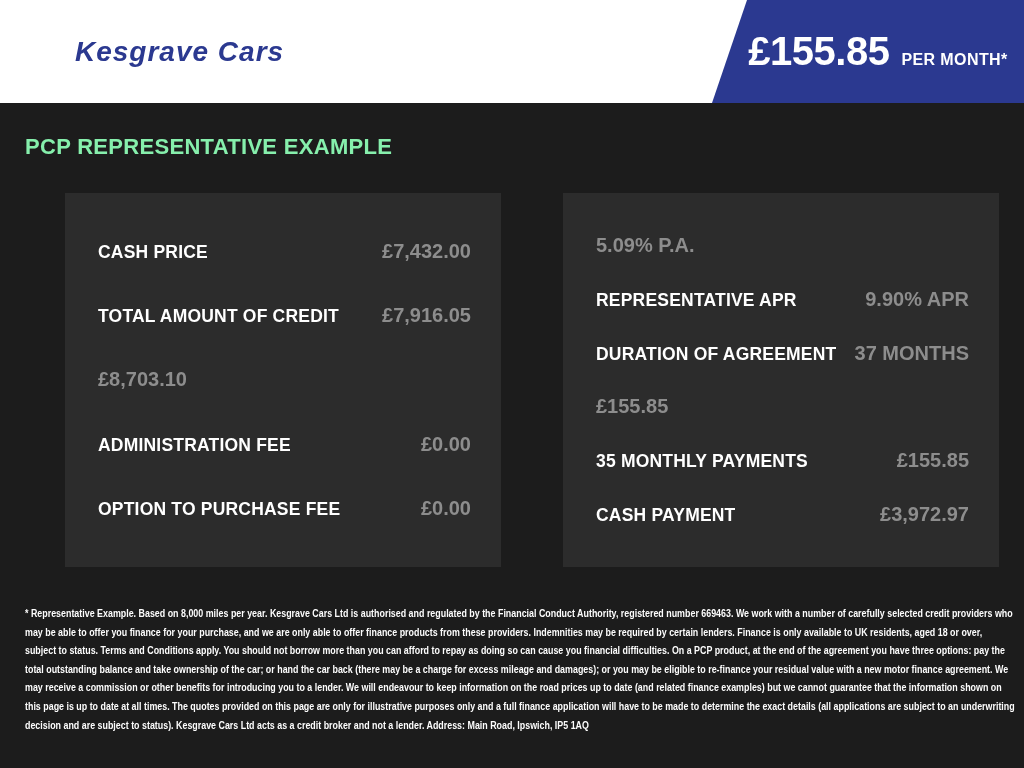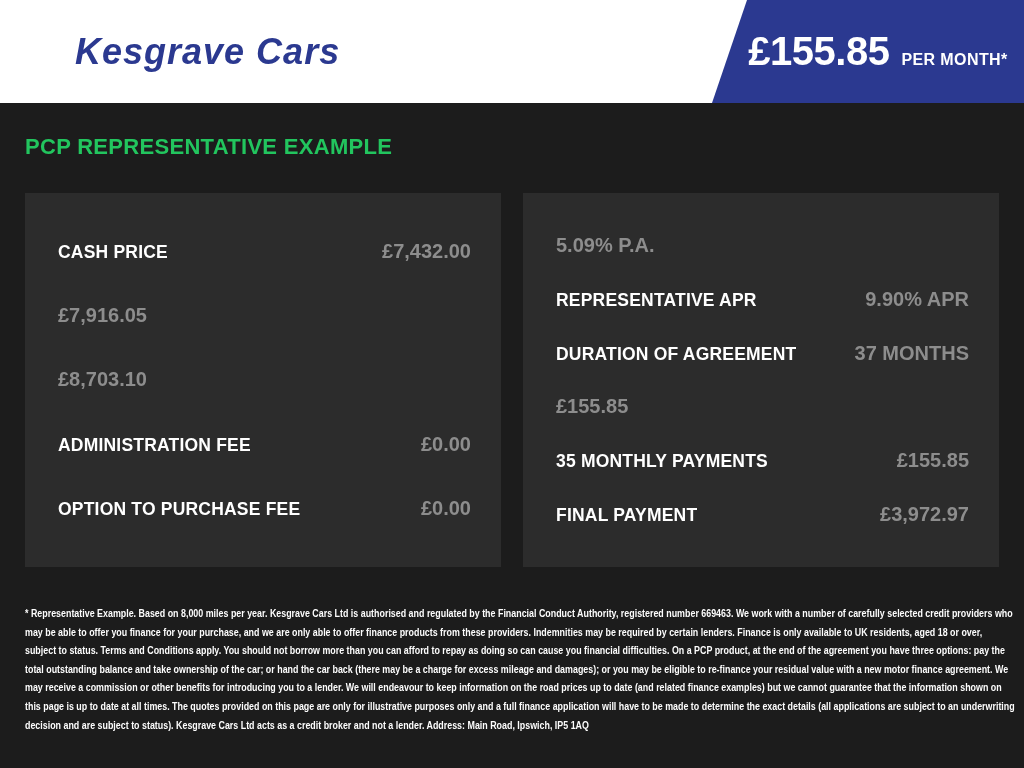--- a/index.html
+++ b/index.html
@@ -12,21 +12,21 @@
   }
   .header {
     position: relative;
     height: 103px;
     background: #ffffff;
   }
   .brand {
     position: absolute;
     left: 75px; top: 50%;
     transform: translateY(-50%);
-    font-size: 36px;
+    font-size: 28px;
     font-weight: bold;
     font-style: italic;
     color: #2b3990;
     letter-spacing: 1px;
     white-space: nowrap;
   }
   .price-banner {
     position: absolute;
     top: 0; right: 0;
     width: 312px; height: 103px;
@@ -51,37 +51,38 @@
     margin-top: 16px;
     letter-spacing: 0.4px;
     white-space: nowrap;
   }
   .content { padding: 0 25px; }
   .page-title {
     margin: 0;
     padding-top: 31px;
     font-size: 22px;
     font-weight: bold;
-    color: #22c55e;
+    color: #86efac;
     letter-spacing: 0.3px;
   }
   .panels {
     display: flex;
     gap: 22px;
     margin-top: 33px;
   }
   .panel {
     flex: 1;
     height: 374px;
     background: #2c2c2c;
     box-sizing: border-box;
     padding: 26px 30px 26px 33px;
     display: flex;
     flex-direction: column;
     justify-content: space-around;
+    margin-left: 40px;
   }
   .row {
     display: flex;
     justify-content: space-between;
     align-items: baseline;
   }
   .row .label {
     font-size: 17.5px;
     font-weight: bold;
     color: #ffffff;
@@ -122,20 +123,21 @@
     <h1 class="page-title">PCP REPRESENTATIVE EXAMPLE</h1>
 
     <div class="panels">
 
       <section class="panel">
         <div class="row">
           <span class="label">CASH PRICE</span>
           <span class="value">£7,432.00</span>
         </div>
         <div class="row">
+          <span class="label">TOTAL AMOUNT OF CREDIT</span>
           <span class="value">£7,916.05</span>
         </div>
         <div class="row">
           <span class="value">£8,703.10</span>
         </div>
         <div class="row">
           <span class="label">ADMINISTRATION FEE</span>
           <span class="value">£0.00</span>
         </div>
         <div class="row">
@@ -157,21 +159,21 @@
           <span class="value">37 MONTHS</span>
         </div>
         <div class="row">
           <span class="value">£155.85</span>
         </div>
         <div class="row">
           <span class="label">35 MONTHLY PAYMENTS</span>
           <span class="value">£155.85</span>
         </div>
         <div class="row">
-          <span class="label">FINAL PAYMENT</span>
+          <span class="label">CASH PAYMENT</span>
           <span class="value">£3,972.97</span>
         </div>
       </section>
 
     </div>
 
     <p class="disclaimer">* Representative Example. Based on 8,000 miles per year. Kesgrave Cars Ltd is authorised and regulated by the Financial Conduct Authority, registered number 669463. We work with a number of carefully selected credit providers who may be able to offer you finance for your purchase, and we are only able to offer finance products from these providers. Indemnities may be required by certain lenders. Finance is only available to UK residents, aged 18 or over, subject to status. Terms and Conditions apply. You should not borrow more than you can afford to repay as doing so can cause you financial difficulties. On a PCP product, at the end of the agreement you have three options: pay the total outstanding balance and take ownership of the car; or hand the car back (there may be a charge for excess mileage and damages); or you may be eligible to re-finance your residual value with a new motor finance agreement. We may receive a commission or other benefits for introducing you to a lender. We will endeavour to keep information on the road prices up to date (and related finance examples) but we cannot guarantee that the information shown on this page is up to date at all times. The quotes provided on this page are only for illustrative purposes only and a full finance application will have to be made to determine the exact details (all applications are subject to an underwriting decision and are subject to status). Kesgrave Cars Ltd acts as a credit broker and not a lender. Address: Main Road, Ipswich, IP5 1AQ</p>
   </main>
 
 </div>

